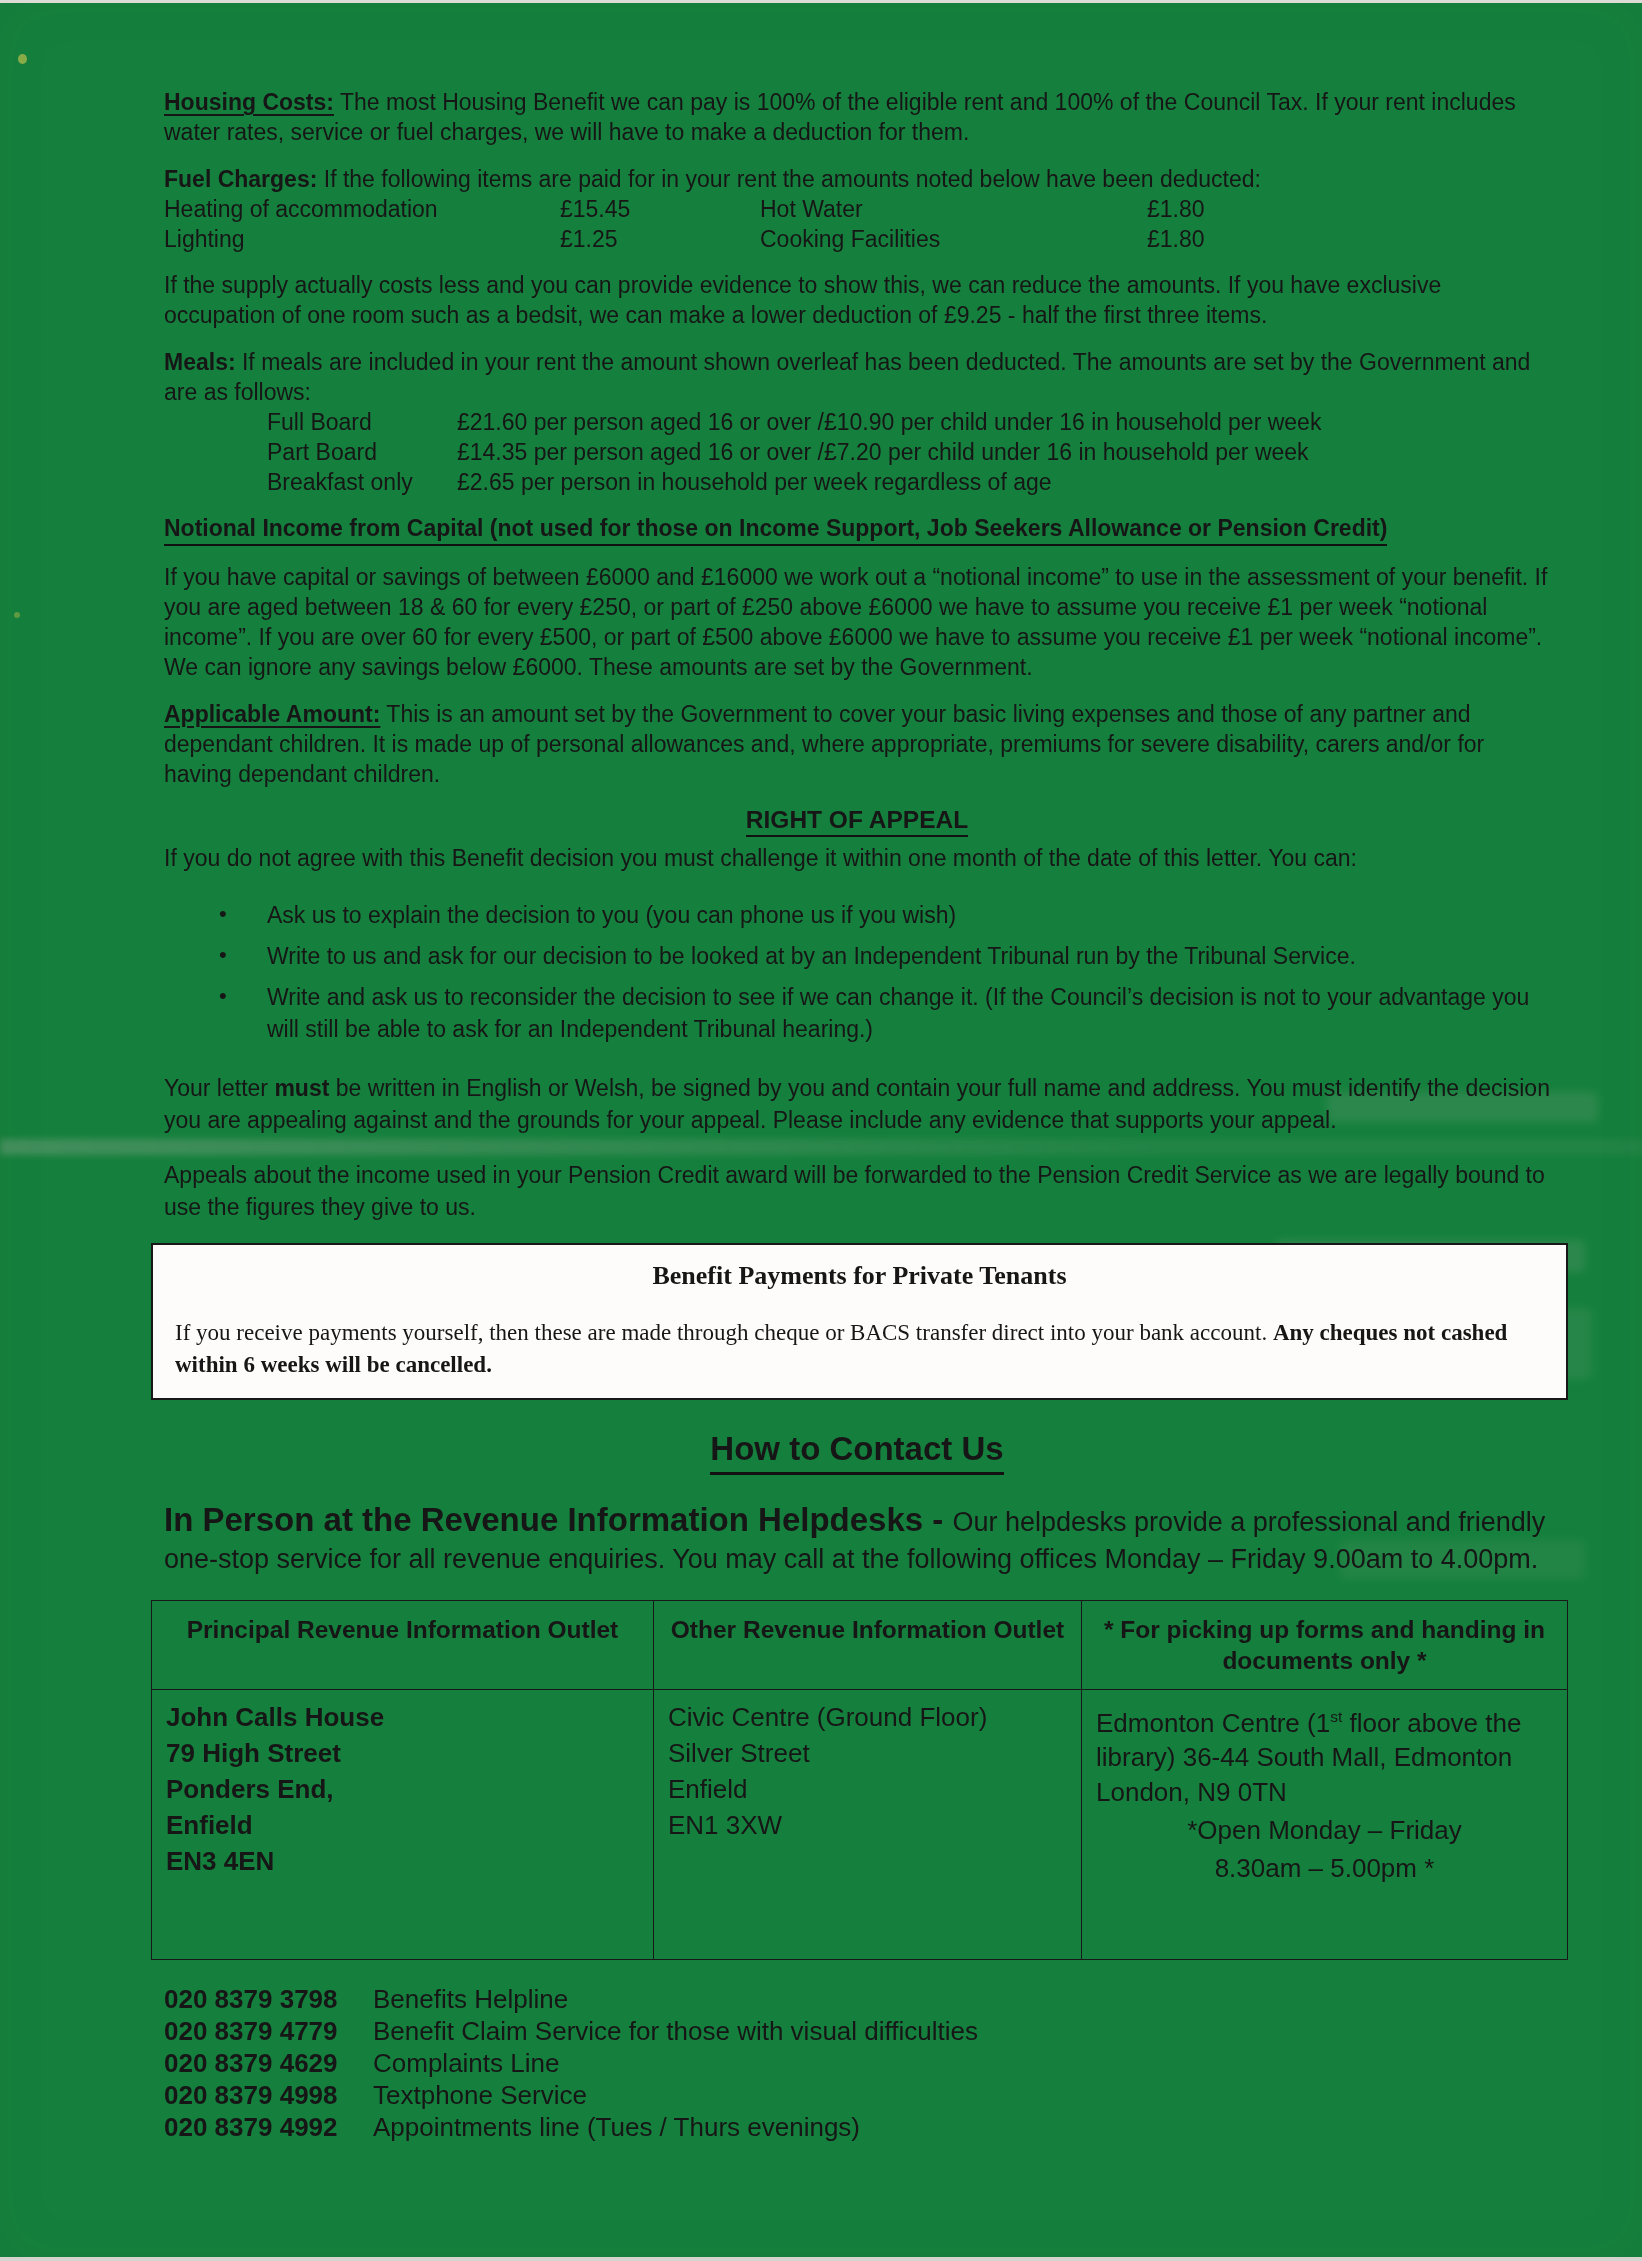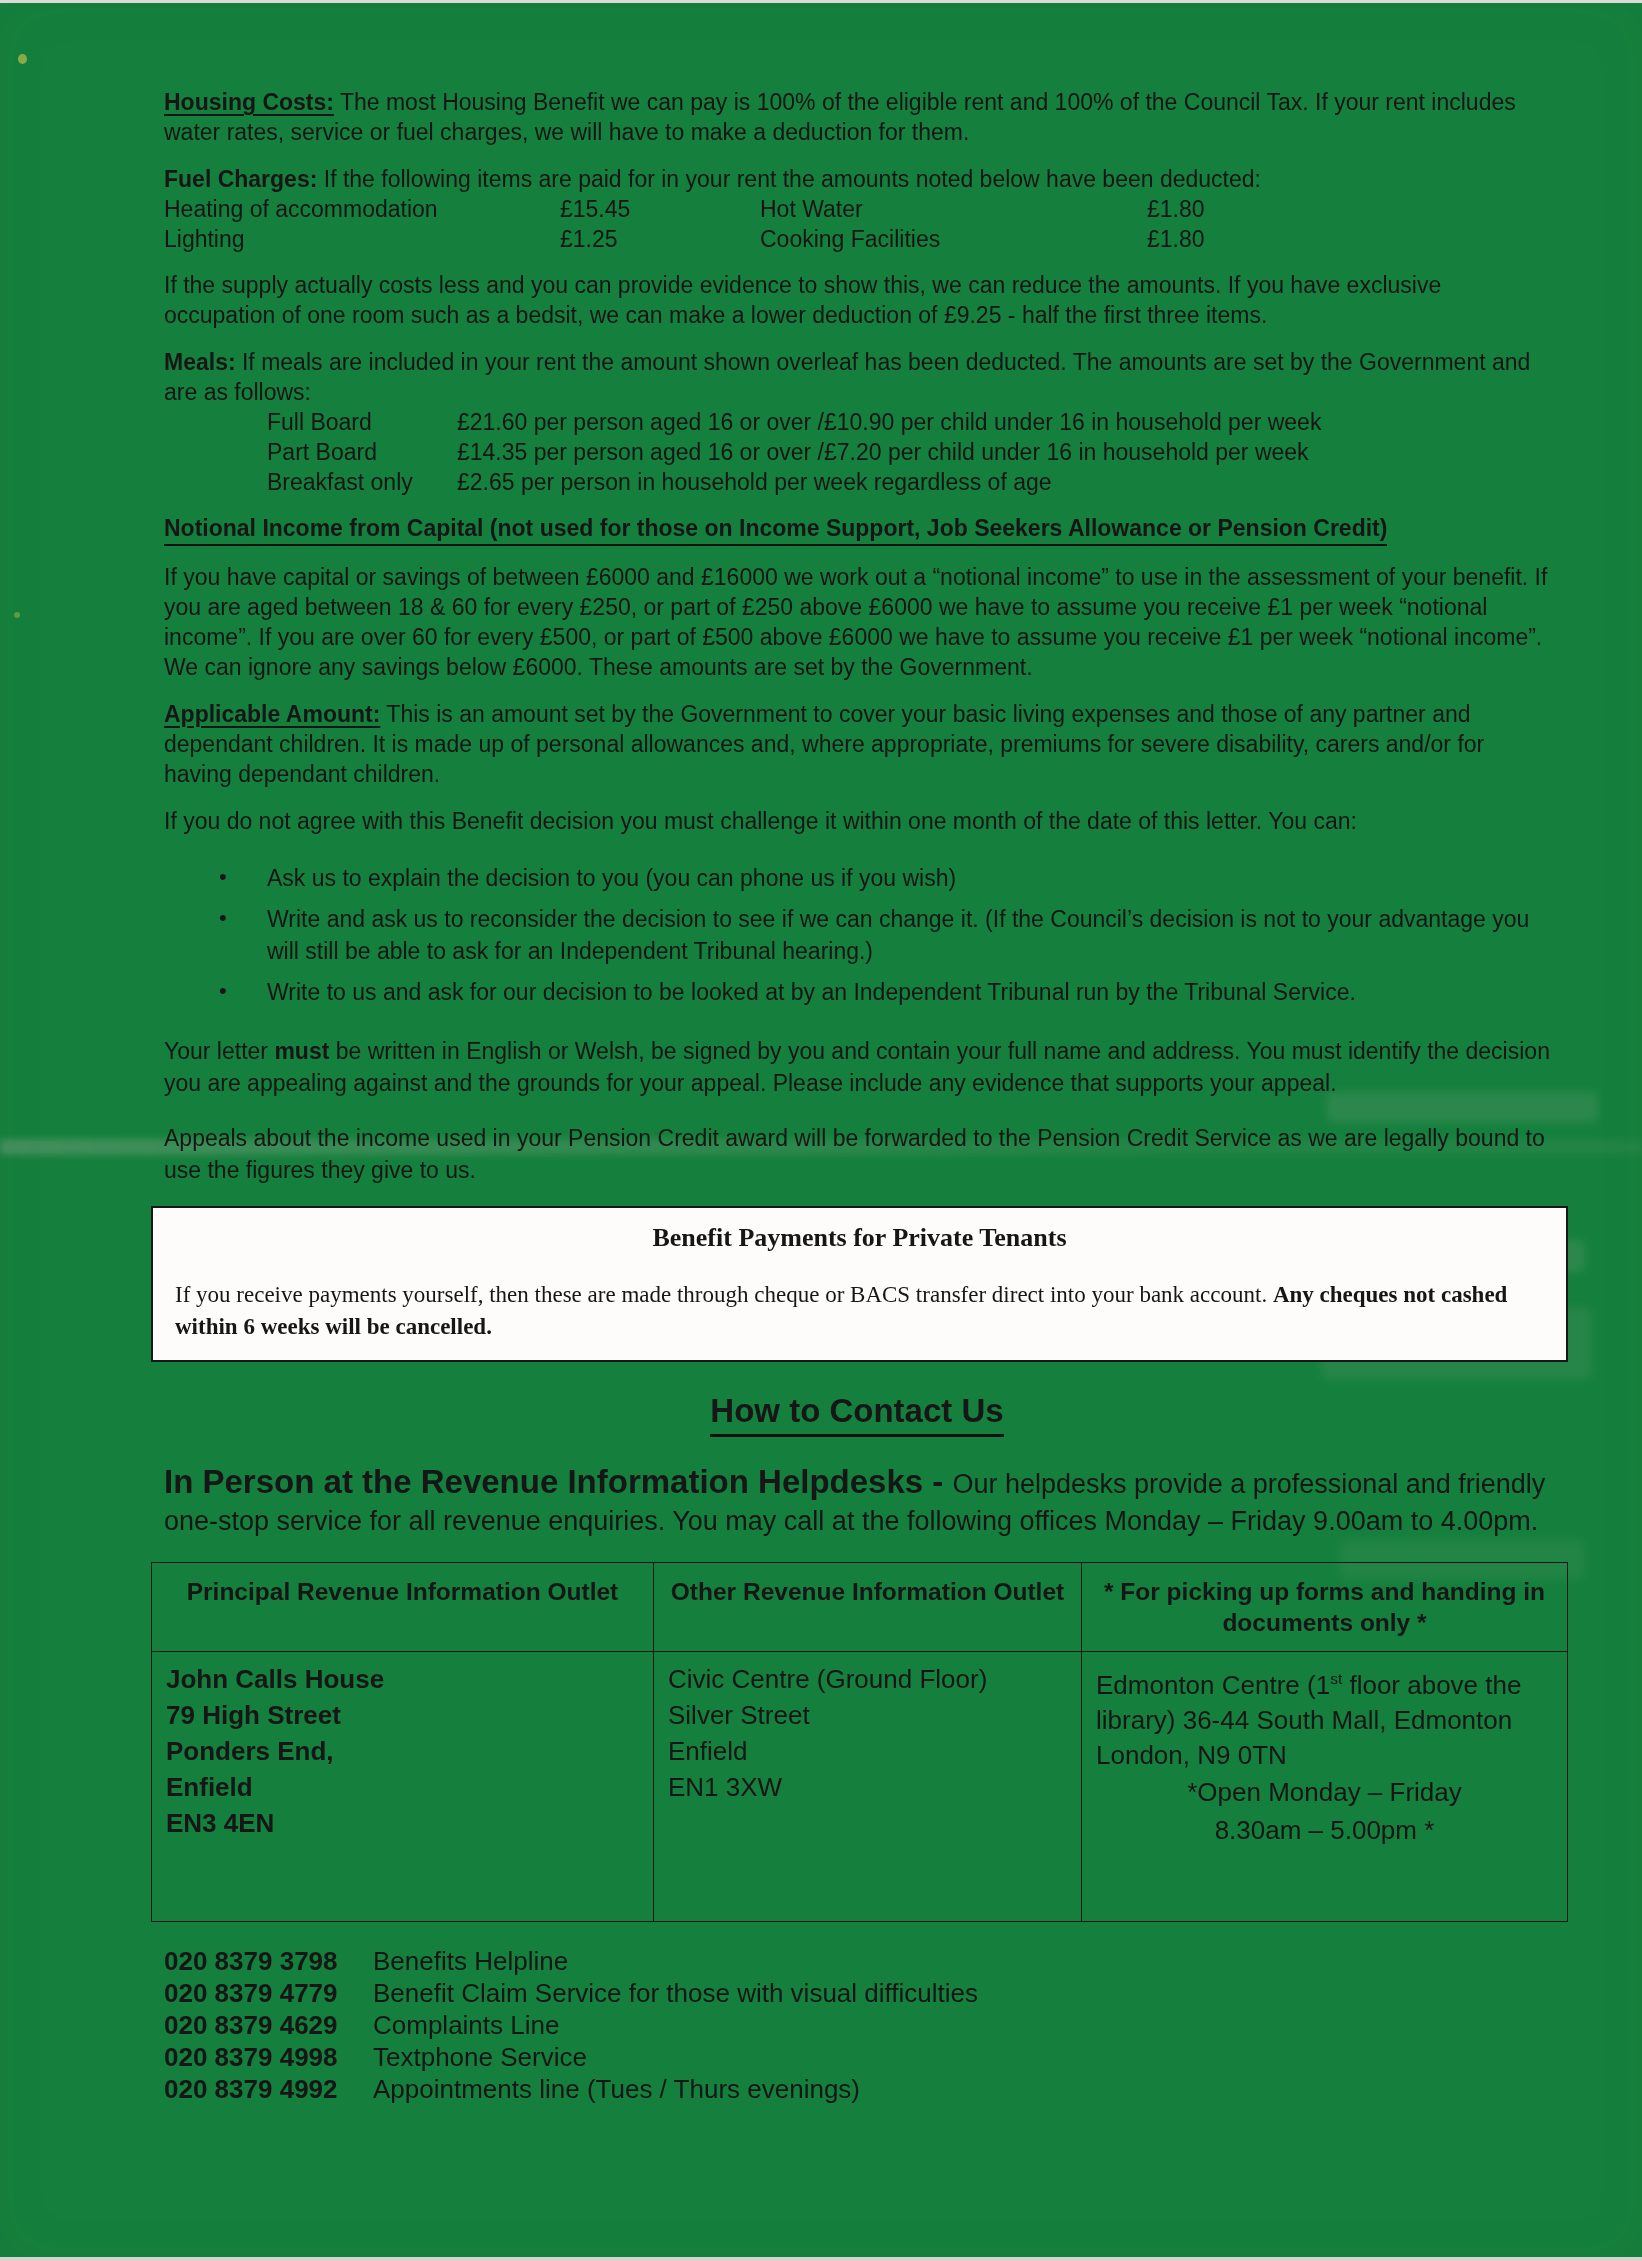--- a/index.html
+++ b/index.html
@@ -124,34 +124,35 @@
       <span>£14.35 per person aged 16 or over /£7.20 per child under 16 in household per week</span>
       <span>Breakfast only</span>
       <span>£2.65 per person in household per week regardless of age</span>
     </div>
 
     <div class="notional-h"><span class="heading-u">Notional Income from Capital (not used for those on Income Support, Job Seekers Allowance or Pension Credit)</span></div>
     <p class="body-text para">If you have capital or savings of between £6000 and £16000 we work out a “notional income” to use in the assessment of your benefit. If you are aged between 18 &amp; 60 for every £250, or part of £250 above £6000 we have to assume you receive £1 per week “notional income”. If you are over 60 for every £500, or part of £500 above £6000 we have to assume you receive £1 per week “notional income”. We can ignore any savings below £6000. These amounts are set by the Government.</p>
 
     <p class="body-text para"><span class="lbl-u">Applicable Amount:</span><span> This is an amount set by the Government to cover your basic living expenses and those of any partner and dependant children. It is made up of personal allowances and, where appropriate, premiums for severe disability, carers and/or for having dependant children.</span></p>
 
+    <div class="centered-h"><span class="appeal-h">RIGHT OF APPEAL</span></div>
     <p class="body-text">If you do not agree with this Benefit decision you must challenge it within one month of the date of this letter. You can:</p>
 
     <div class="bullets">
       <div class="bullet-row">
         <span class="bullet-dot"></span>
         <span class="bullet-txt">Ask us to explain the decision to you (you can phone us if you wish)</span>
       </div>
       <div class="bullet-row">
         <span class="bullet-dot"></span>
-        <span class="bullet-txt">Write and ask us to reconsider the decision to see if we can change it. (If the Council’s decision is not to your advantage you will still be able to ask for an Independent Tribunal hearing.)</span>
+        <span class="bullet-txt">Write to us and ask for our decision to be looked at by an Independent Tribunal run by the Tribunal Service.</span>
       </div>
       <div class="bullet-row">
         <span class="bullet-dot"></span>
-        <span class="bullet-txt">Write to us and ask for our decision to be looked at by an Independent Tribunal run by the Tribunal Service.</span>
+        <span class="bullet-txt">Write and ask us to reconsider the decision to see if we can change it. (If the Council’s decision is not to your advantage you will still be able to ask for an Independent Tribunal hearing.)</span>
       </div>
     </div>
 
     <p class="body-text para" style="line-height:32px;margin-bottom:23px;"><span>Your letter </span><span class="lbl">must</span><span> be written in English or Welsh, be signed by you and contain your full name and address. You must identify the decision you are appealing against and the grounds for your appeal. Please include any evidence that supports your appeal.</span></p>
 
     <p class="body-text" style="line-height:32px;">Appeals about the income used in your Pension Credit award will be forwarded to the Pension Credit Service as we are legally bound to use the figures they give to us.</p>
 
     <div class="tenants-box">
       <div class="box-title">Benefit Payments for Private Tenants</div>
       <p class="box-body"><span>If you receive payments yourself, then these are made through cheque or BACS transfer direct into your bank account. </span><span class="lbl">Any cheques not cashed within 6 weeks will be cancelled.</span></p>

